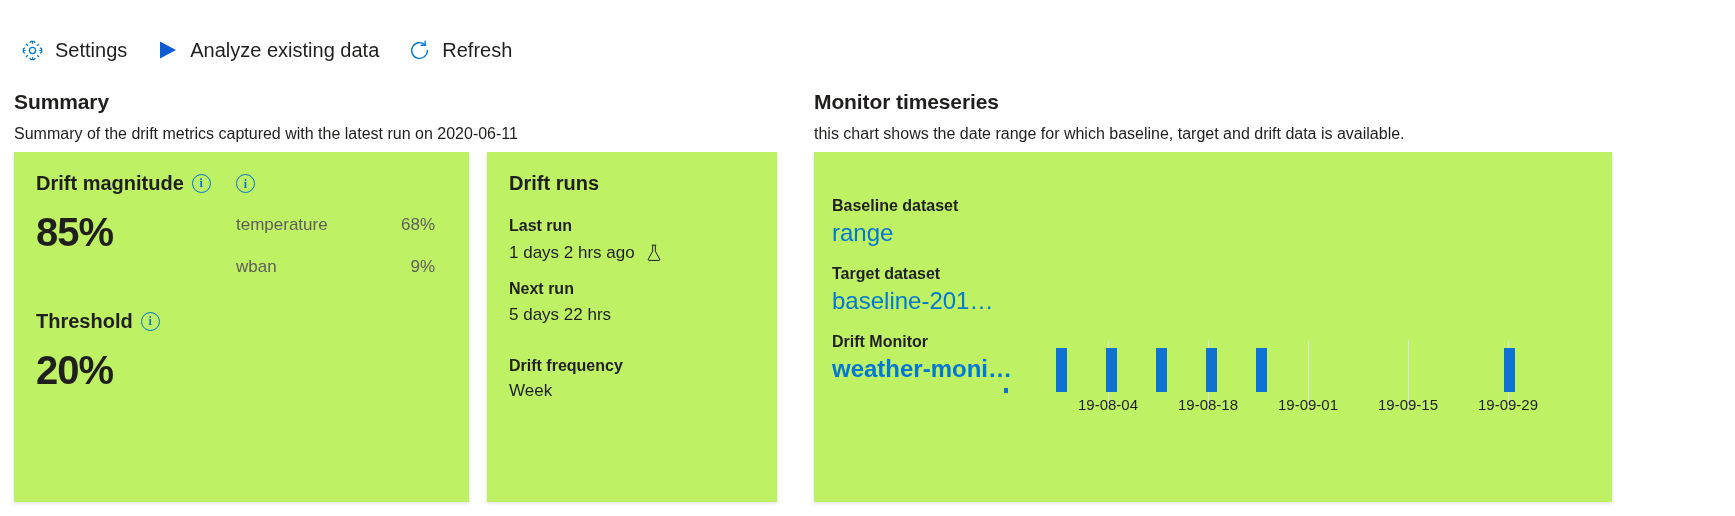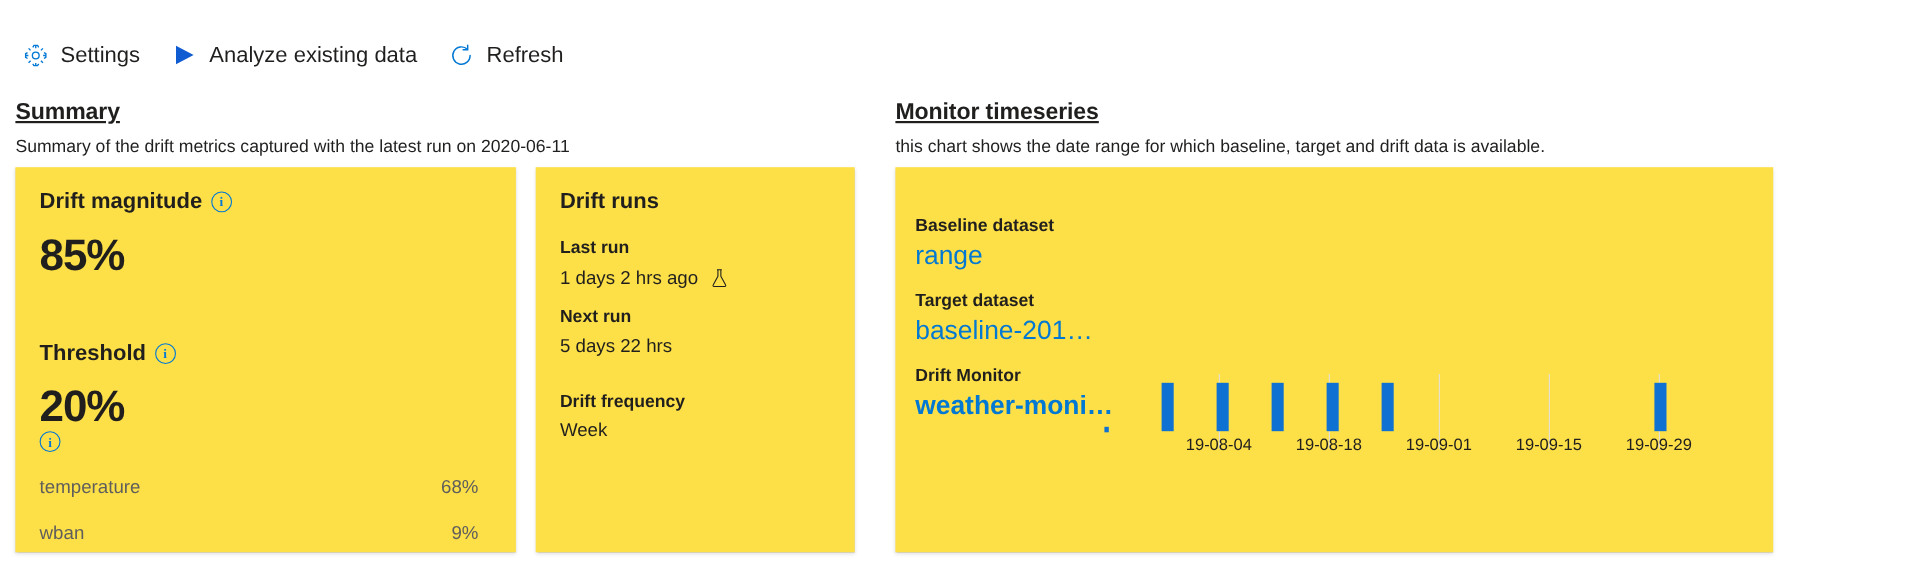--- a/index.html
+++ b/index.html
@@ -54,37 +54,35 @@
   .section {
     position: absolute;
   }
   .section-title {
     font-size: 21px;
     font-weight: bold;
     color: #201f1e;
     letter-spacing: -0.1px;
     margin: 0;
     line-height: 1.15;
-    text-decoration: underline;
   }
   .section-sub {
     font-size: 16px;
     color: #201f1e;
     margin: 10px 0 0 0;
     line-height: 1.3;
     font-weight: normal;
   }
 
   
   .card {
     position: absolute;
-    background: #fde047;
+    background: #bef264;
     box-shadow: 0 1.6px 3.6px rgba(0,0,0,0.13), 0 0.3px 0.9px rgba(0,0,0,0.10);
     box-sizing: border-box;
-    flex-direction: column;
   }
 
   
   #summary-card {
     left: 14px;
     top: 152px;
     width: 455px;
     height: 350px;
     padding: 20px 22px 0 22px;
     display: flex;

